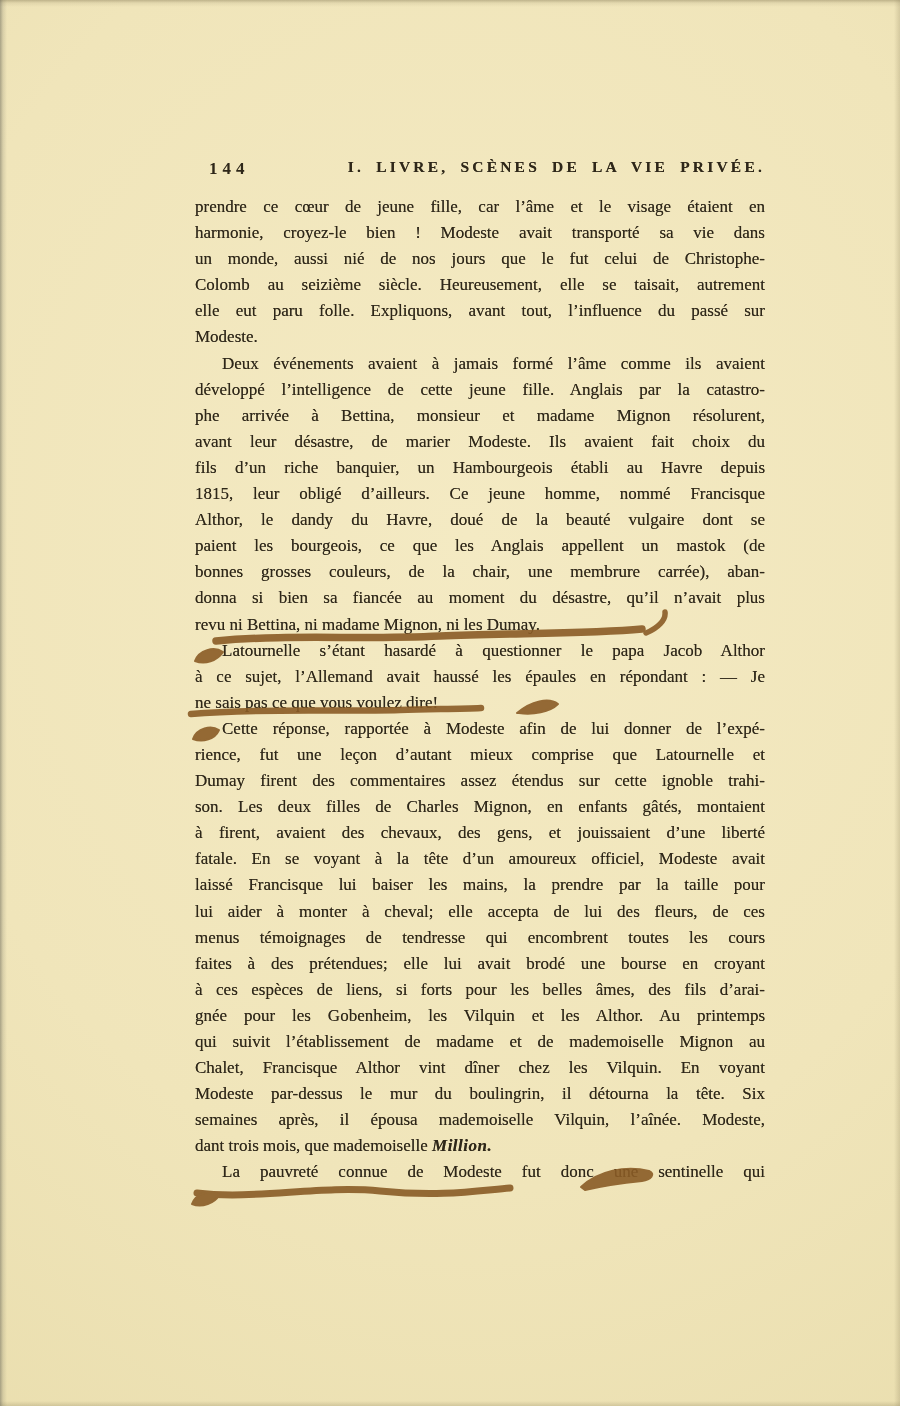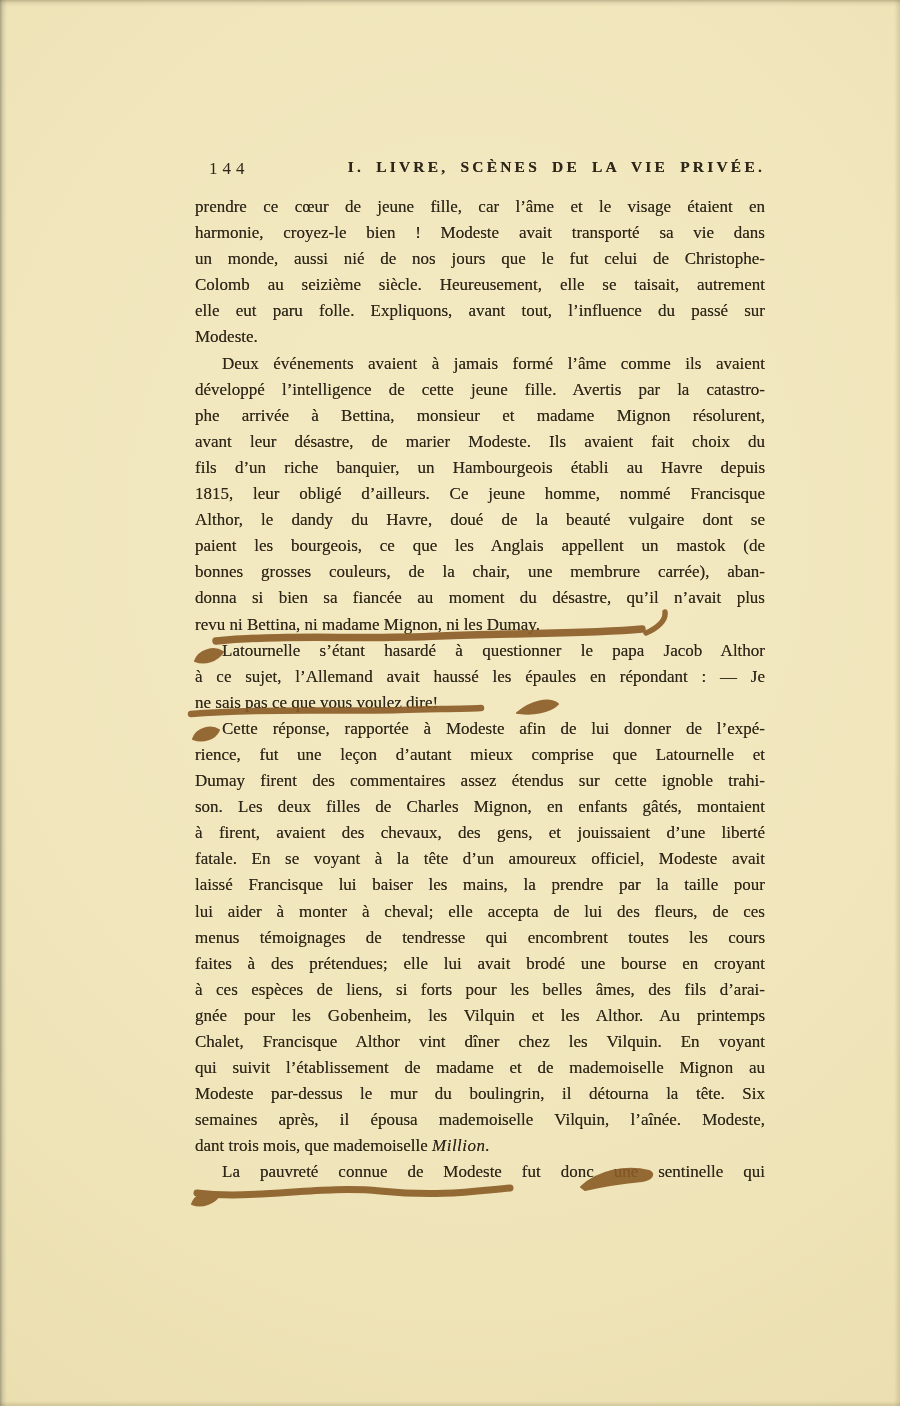--- a/index.html
+++ b/index.html
@@ -27,21 +27,21 @@
   }
   .running-header {
     position: absolute;
     left: 195px; top: 158px;
     width: 570px; height: 24px;
   }
   .page-number {
     position: absolute;
     left: 14px; top: 1px;
     font-size: 17px;
-    font-weight: normal;
+    font-weight: bold;
     letter-spacing: 5px;
     color: var(--text-ink);
   }
   .running-title {
     display: block;
     text-align: right;
     font-size: 15.5px;
     font-weight: bold;
     letter-spacing: 3.2px;
     word-spacing: 5px;
@@ -58,21 +58,21 @@
     line-height: 26.1px;
     font-size: 17px;
     text-align: justify;
     text-align-last: justify;
     white-space: normal;
     text-shadow: 0 0 0.45px rgba(46,39,25,0.65);
     overflow: visible;
   }
   .line.no-just { text-align-last: left; }
   .line.indent { padding-left: 27px; }
-  .line .it { font-style: italic; letter-spacing: 0.5px; }
+  .line .it { font-style: italic; letter-spacing: 0.5px; font-weight: bold; }
   .ink-layer {
     position: absolute;
     left: 0; top: 0;
     width: 900px; height: 1406px;
     color: var(--hand-ink);
     pointer-events: none;
     opacity: 0.9;
   }
   .ink-layer path { stroke-linecap: round; stroke-linejoin: round; }
 </style>
@@ -87,21 +87,21 @@
   </div>
 
   <div class="text-block" id="text-block">
       <div class="line">prendre ce cœur de jeune fille, car l’âme et le visage étaient en</div>
       <div class="line">harmonie, croyez-le bien ! Modeste avait transporté sa vie dans</div>
       <div class="line">un monde, aussi nié de nos jours que le fut celui de Christophe-</div>
       <div class="line">Colomb au seizième siècle. Heureusement, elle se taisait, autrement</div>
       <div class="line">elle eut paru folle. Expliquons, avant tout, l’influence du passé sur</div>
       <div class="line no-just">Modeste.</div>
       <div class="line indent">Deux événements avaient à jamais formé l’âme comme ils avaient</div>
-      <div class="line">développé l’intelligence de cette jeune fille. Avertis par la catastro-</div>
+      <div class="line">développé l’intelligence de cette jeune fille. Anglais par la catastro-</div>
       <div class="line">phe arrivée à Bettina, monsieur et madame Mignon résolurent,</div>
       <div class="line">avant leur désastre, de marier Modeste. Ils avaient fait choix du</div>
       <div class="line">fils d’un riche banquier, un Hambourgeois établi au Havre depuis</div>
       <div class="line">1815, leur obligé d’ailleurs. Ce jeune homme, nommé Francisque</div>
       <div class="line">Althor, le dandy du Havre, doué de la beauté vulgaire dont se</div>
       <div class="line">paient les bourgeois, ce que les Anglais appellent un mastok (de</div>
       <div class="line">bonnes grosses couleurs, de la chair, une membrure carrée), aban-</div>
       <div class="line">donna si bien sa fiancée au moment du désastre, qu’il n’avait plus</div>
       <div class="line no-just">revu ni Bettina, ni madame Mignon, ni les Dumay.</div>
       <div class="line indent">Latournelle s’étant hasardé à questionner le papa Jacob Althor</div>
@@ -112,22 +112,22 @@
       <div class="line">Dumay firent des commentaires assez étendus sur cette ignoble trahi-</div>
       <div class="line">son. Les deux filles de Charles Mignon, en enfants gâtés, montaient</div>
       <div class="line">à firent, avaient des chevaux, des gens, et jouissaient d’une liberté</div>
       <div class="line">fatale. En se voyant à la tête d’un amoureux officiel, Modeste avait</div>
       <div class="line">laissé Francisque lui baiser les mains, la prendre par la taille pour</div>
       <div class="line">lui aider à monter à cheval; elle accepta de lui des fleurs, de ces</div>
       <div class="line">menus témoignages de tendresse qui encombrent toutes les cours</div>
       <div class="line">faites à des prétendues; elle lui avait brodé une bourse en croyant</div>
       <div class="line">à ces espèces de liens, si forts pour les belles âmes, des fils d’arai-</div>
       <div class="line">gnée pour les Gobenheim, les Vilquin et les Althor. Au printemps</div>
+      <div class="line">qui suivit l’établissement de madame et de mademoiselle Mignon au</div>
       <div class="line">Chalet, Francisque Althor vint dîner chez les Vilquin. En voyant</div>
-      <div class="line">qui suivit l’établissement de madame et de mademoiselle Mignon au</div>
       <div class="line">Modeste par-dessus le mur du boulingrin, il détourna la tête. Six</div>
       <div class="line">semaines après, il épousa mademoiselle Vilquin, l’aînée. Modeste,</div>
       <div class="line no-just"><span>dant trois mois, que mademoiselle </span><span class="it">Million.</span></div>
       <div class="line indent">La pauvreté connue de Modeste fut donc une sentinelle qui</div>
     </div>
 
   <svg class="ink-layer" viewBox="0 0 900 1406" xmlns="http://www.w3.org/2000/svg">
 
     <path d="M216 641 C 290 634 360 640 440 636 C 510 633 590 634 642 629" fill="none" stroke="currentColor" stroke-width="7.5"></path>
     <path d="M646 633 C 658 628 666 620 665 612" fill="none" stroke="currentColor" stroke-width="5.5"></path>

